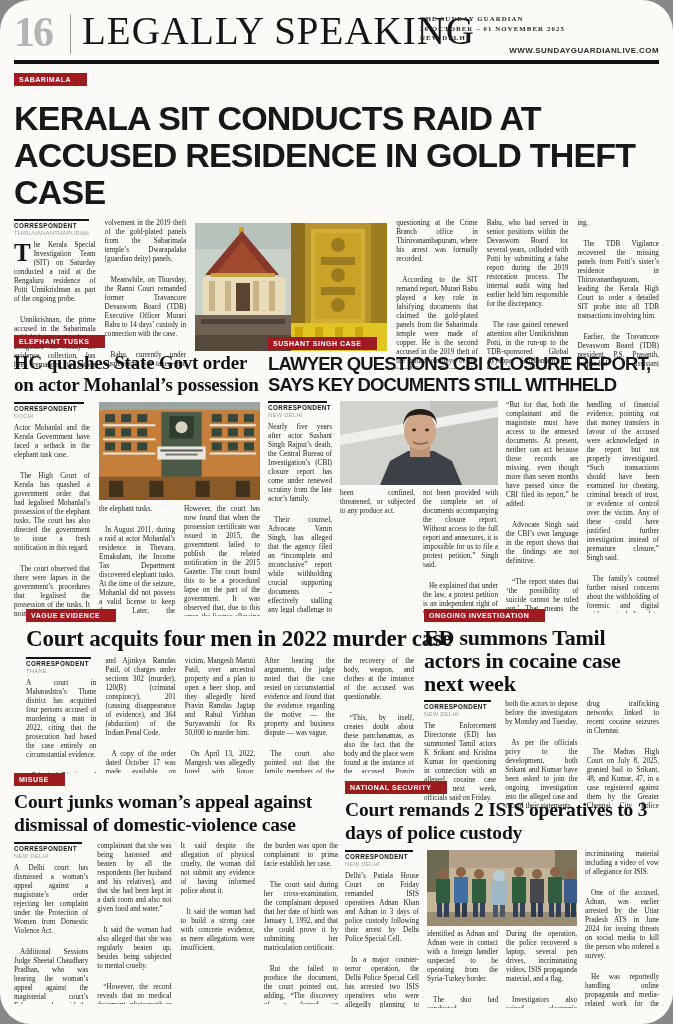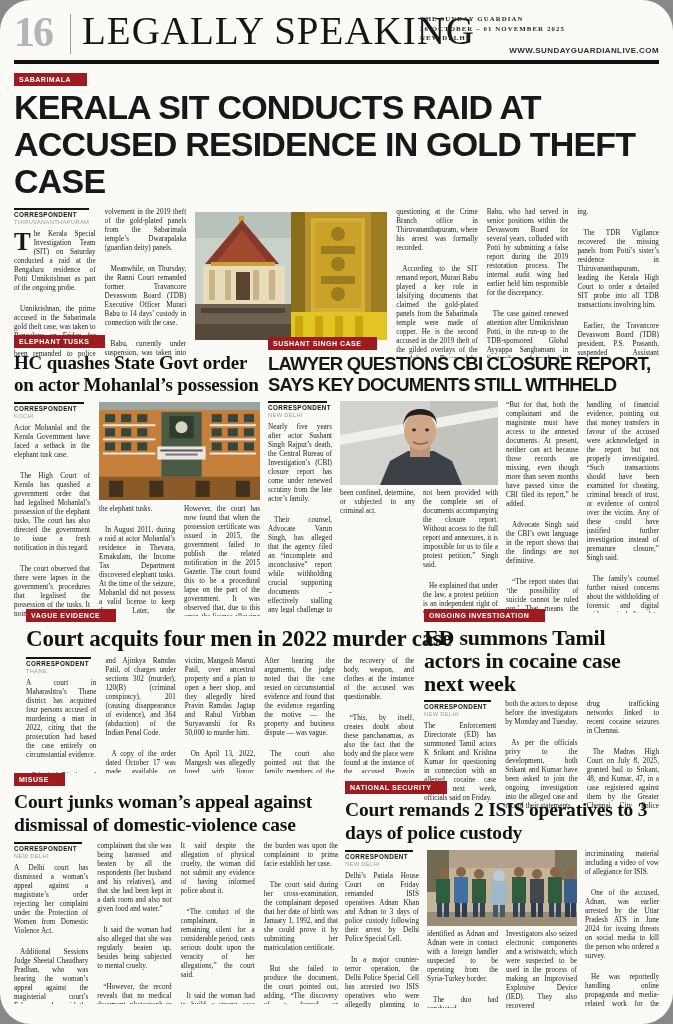--- a/index.html
+++ b/index.html
@@ -12,21 +12,21 @@
   .mast-title{position:absolute;left:68px;top:0px;font:normal 39px/46px "Liberation Serif",serif;color:#151515;letter-spacing:1px;white-space:nowrap;}
   .mast-meta{position:absolute;left:406px;top:6px;font:bold 6.8px/9.5px "Liberation Serif",serif;letter-spacing:1.1px;color:#2a2a2a;}
   .mast-site{position:absolute;right:0;top:38px;font:bold 8px/10px "Liberation Sans",sans-serif;letter-spacing:.4px;color:#2e2e2e;}
   .top-rule{position:absolute;left:14px;right:14px;top:60px;height:4px;background:#111;}
   
   .article{position:absolute;}
   .tag{display:inline-block;background:var(--tag-red,#9e1c20);color:#fff;
        font:bold 7px/11px "Liberation Sans",sans-serif;letter-spacing:.5px;padding:1px 16px 1px 5px;}
   .hl-caps{font-family:"Liberation Sans",sans-serif;font-weight:800;color:#181818;letter-spacing:-.8px;}
   .hl-serif{font-family:Liberation Serif, serif;font-weight:bold;color:#121212;letter-spacing:-.2px;}
-  .hlA{font-size:34px;line-height:37px;margin-top:3px;}
+  .hlA{font-size:34px;line-height:37px;margin-top:14px;}
   .hlC{font-size:18.5px;line-height:21px;margin-top:3px;}
   .corr{border-top:2px solid #141414;padding-top:1px;margin-bottom:4px;width:92%;}
   .corr .who{font:bold 6.3px/8px "Liberation Sans",sans-serif;letter-spacing:.4px;color:#161616;}
   .corr .loc{font:normal 5.8px/7px "Liberation Sans",sans-serif;letter-spacing:.3px;color:#9a9a9a;}
   .cols{display:flex;gap:9px;}
   .c{flex:1 1 0;overflow:hidden;text-align:justify;font-size:7.2px;line-height:9px;color:#222;}
   .c p{margin:0;}
   .c p + p{text-indent:6px;margin-top:12px;}
   .dropcap{float:left;font:bold 25px/21px "Liberation Serif",serif;color:#161616;padding:1px 3px 0 0;}
   .photo{display:block;background:#ddd;}
@@ -258,21 +258,21 @@
             <rect x="70" y="40" width="20" height="16" fill="#c09577"></rect>
             <ellipse cx="80" cy="30" rx="16" ry="19" fill="#cfa687"></ellipse>
             <path d="M63 26 Q64 8 80 8 Q97 8 97 26 Q97 18 90 15 Q80 12 70 15 Q64 18 63 26 Z" fill="#241d18"></path>
             <ellipse cx="74" cy="29" rx="2" ry="1.4" fill="#3a2c22"></ellipse>
             <ellipse cx="87" cy="29" rx="2" ry="1.4" fill="#3a2c22"></ellipse>
             <path d="M73 41 Q80 45 88 41" stroke="#8a6248" stroke-width="1.5" fill="none"></path>
           </svg>
         </div>
         <div class="subcols">
           <div class="c">
-              <p>been confined, determine, or subjected to any criminal act.</p>
+              <p>been confined, threatened, or subjected to any produce act.</p>
             </div>
           <div class="c">
               <p>not been provided with the complete set of documents accompanying the closure report. Without access to the full report and annexures, it is impossible for us to file a protest petition,” Singh said.</p>
               <p>He explained that under the law, a protest petition is an independent right of the complainant to challenge a closure report, and even the magistrate has the power to continue proceedings if inconsistencies appear.</p>
             </div>
         </div>
       </div>
       <div class="c">
           <p>“But for that, both the complainant and the magistrate must have access to the annexed documents. At present, neither can act because those records are missing, even though more than seven months have passed since the CBI filed its report,” he added.</p>
           <p>Advocate Singh said the CBI’s own language in the report shows that the findings are not definitive.</p>
@@ -358,21 +358,20 @@
             <p>Additional Sessions Judge Sheetal Chaudhary Pradhan, who was hearing the woman’s appeal against the magisterial court’s February order, said the protection under the Act could not be provided to those who misuse its provisions by making exaggerated or unsubstantiated allegations.</p>
           </div>
       </div>
       <div class="c">
           <p>complainant that she was being harassed and beaten by all the respondents (her husband and his relatives), and that she had been kept in a dark room and also not given food and water.”</p>
           <p>It said the woman had also alleged that she was regularly beaten up, besides being subjected to mental cruelty.</p>
           <p>“However, the record reveals that no medical document, photograph or any other material has been placed on record to substantiate the allegations of physical violence, and the complainant has not examined any independent witness to corroborate her version,” the court said.</p>
         </div>
       <div class="c">
           <p>It said despite the allegation of physical cruelty, the woman did not submit any evidence of having informed police about it.</p>
-          <p>“The conduct of the complainant, in remaining silent for a considerable period, casts serious doubt upon the veracity of her allegations,” the court said.</p>
           <p>It said the woman had to build a strong case with concrete evidence, as mere allegations were insufficient.</p>
         </div>
       <div class="c">
           <p>the burden was upon the complainant to prima facie establish her case.</p>
           <p>The court said during her cross-examination, the complainant deposed that her date of birth was January 1, 1992, and that she could prove it by submitting her matriculation certificate.</p>
           <p>But she failed to produce the document, the court pointed out, adding, “The discovery of a forged or deliberately-withheld document is an example of a material contradiction, and non-production of a document during cross-examination can cast doubt on the party’s credibility and weaken her overall testimony.”</p>
         </div>
     </div>
   </div>
 
@@ -433,20 +432,21 @@
                 <rect x="144" y="53" width="5" height="14" fill="#2c3a52"></rect>
             </g>
           </svg>
         </div>
         <div class="subcols">
           <div class="c">
               <p>identified as Adnan and Adnan were in contact with a foreign handler suspected to be operating from the Syria-Turkey border.</p>
               <p>The duo had conducted reconnaissance of several crowded locations, including a prominent mall in South Delhi, and were reportedly preparing for an attack around Diwali.</p>
             </div>
           <div class="c">
+              <p>During the operation, the police recovered a laptop, several pen drives, incriminating videos, ISIS propaganda material, and a flag.</p>
               <p>Investigators also seized electronic components and a wristwatch, which were suspected to be used in the process of making an Improvised Explosive Device (IED). They also recovered</p>
             </div>
         </div>
       </div>
       <div class="c">
           <p>incriminating material including a video of vow of allegiance for ISIS.</p>
           <p>One of the accused, Adnan, was earlier arrested by the Uttar Pradesh ATS in June 2024 for issuing threats on social media to kill the person who ordered a survey.</p>
           <p>He was reportedly handling online propaganda and media-related work for the terror group. The second Adnan, whose father is a government employee, was apprehended from Sadik Nagar on October 16.</p>
         </div>
     </div>

